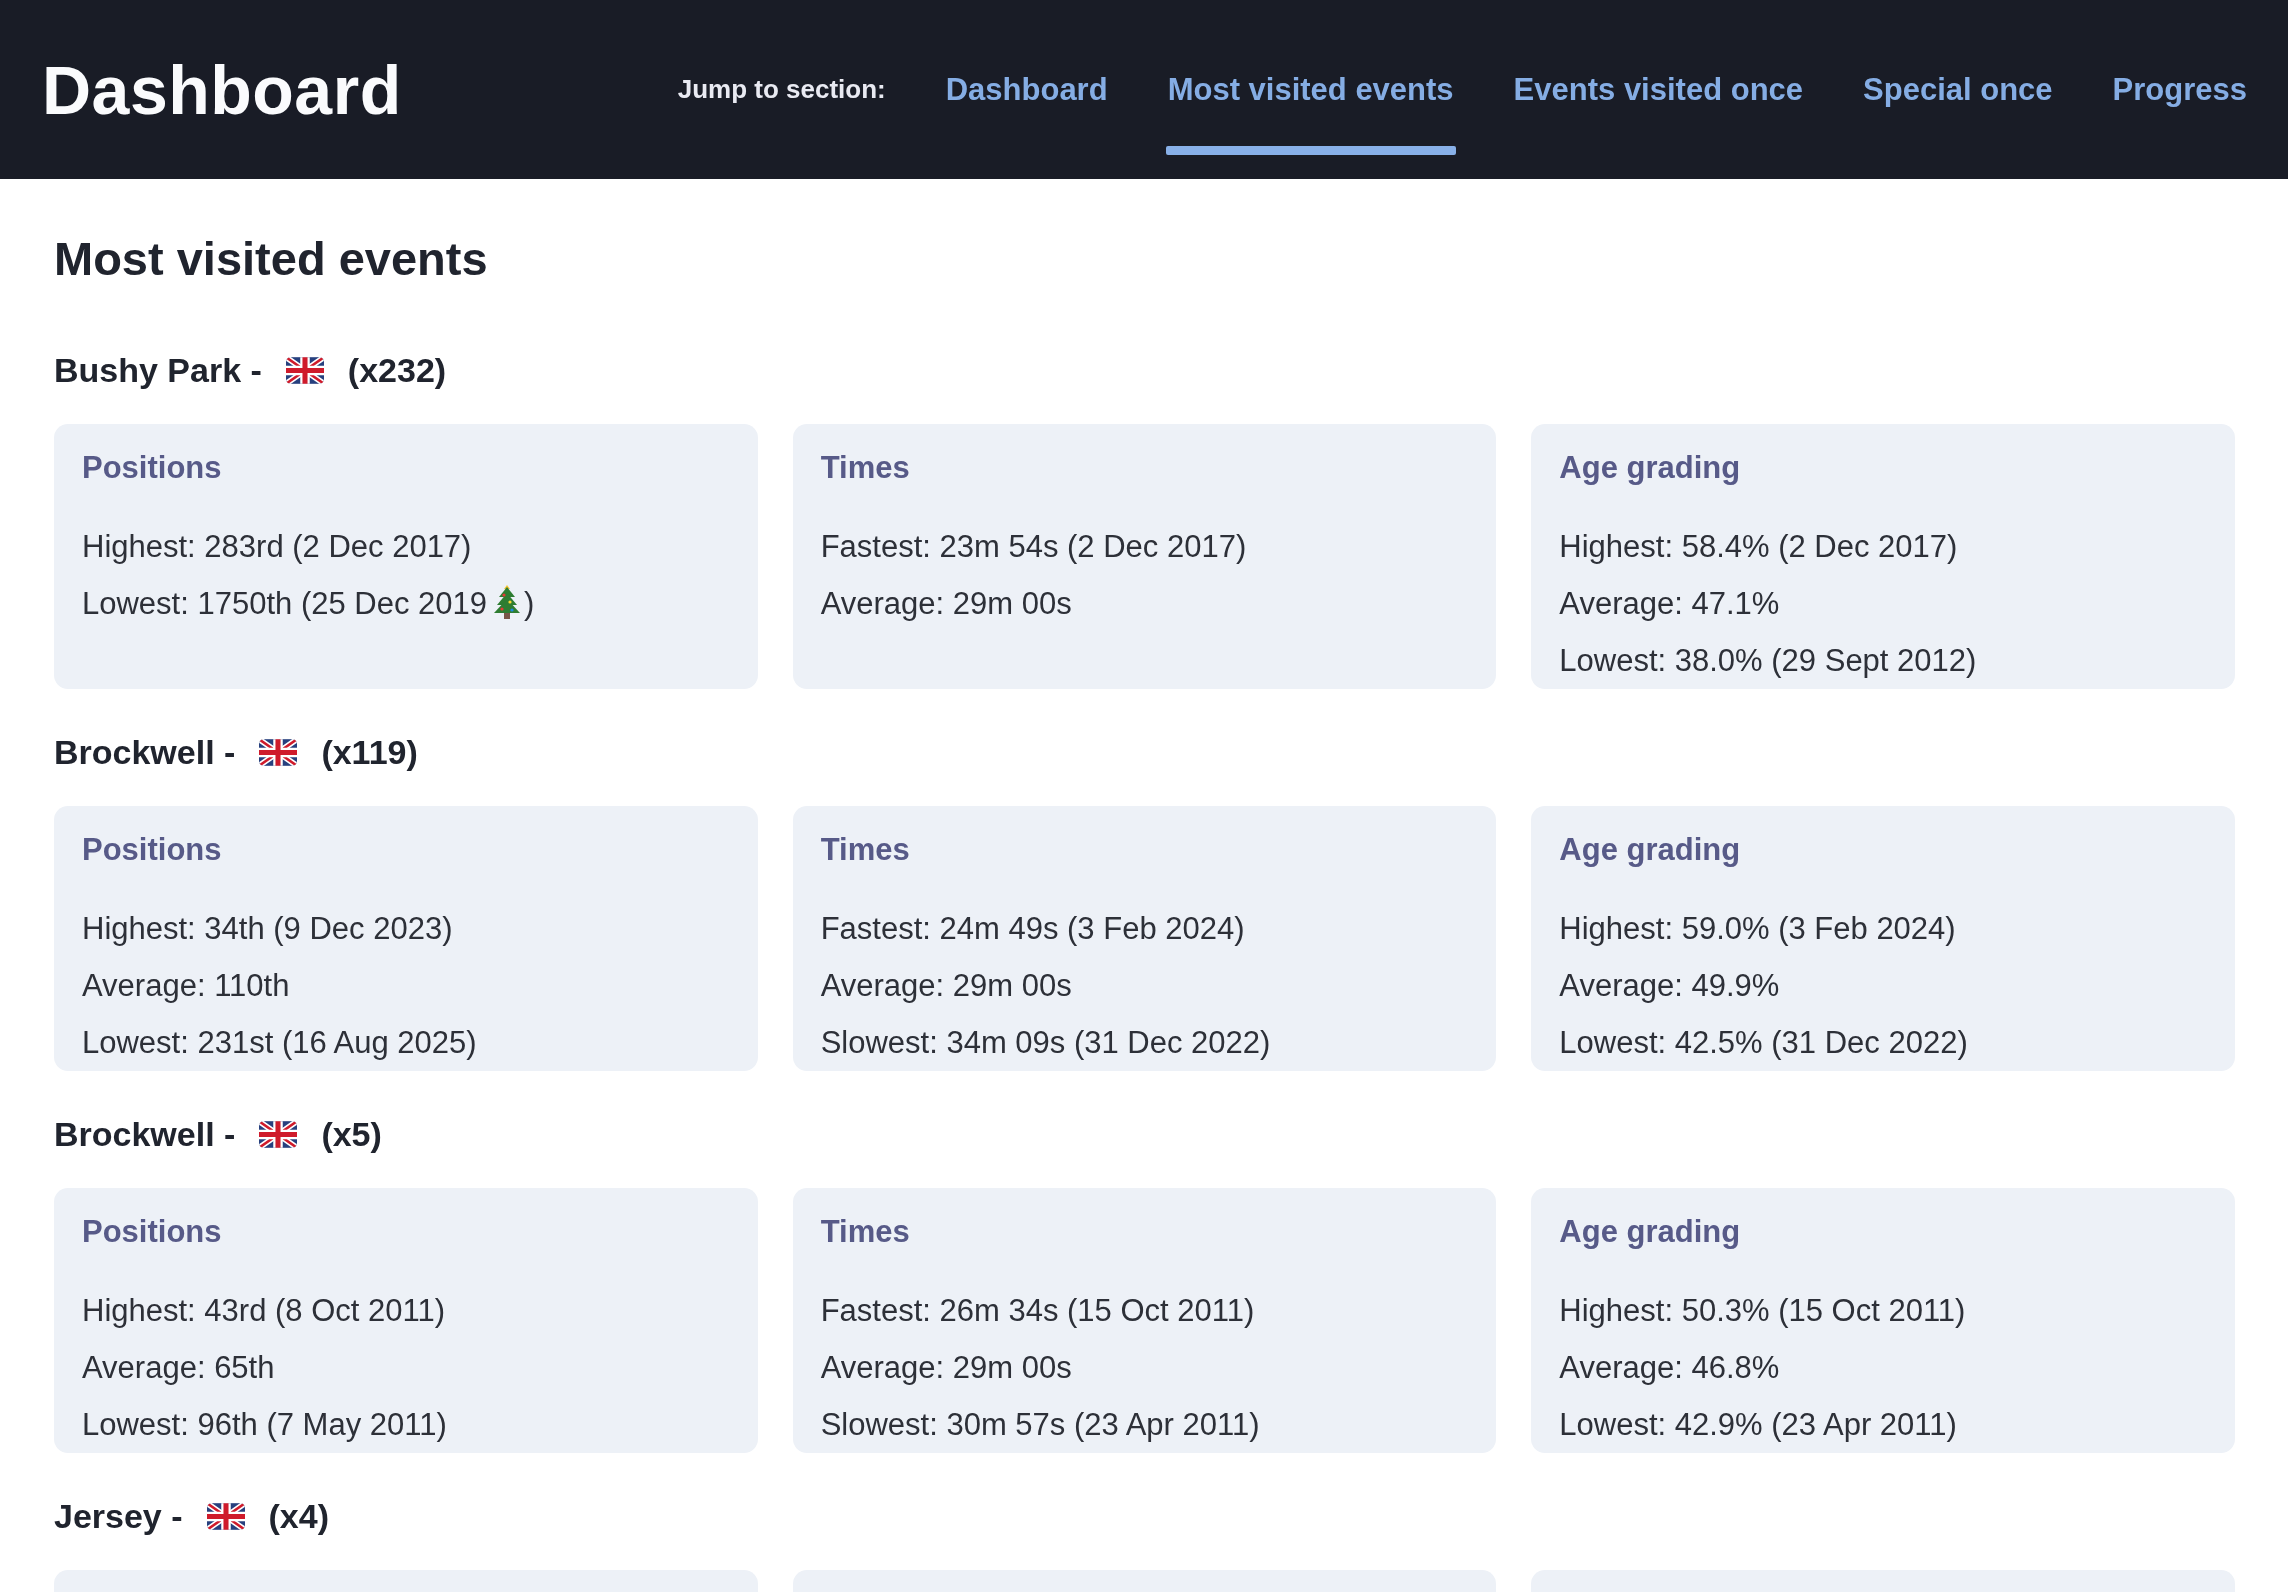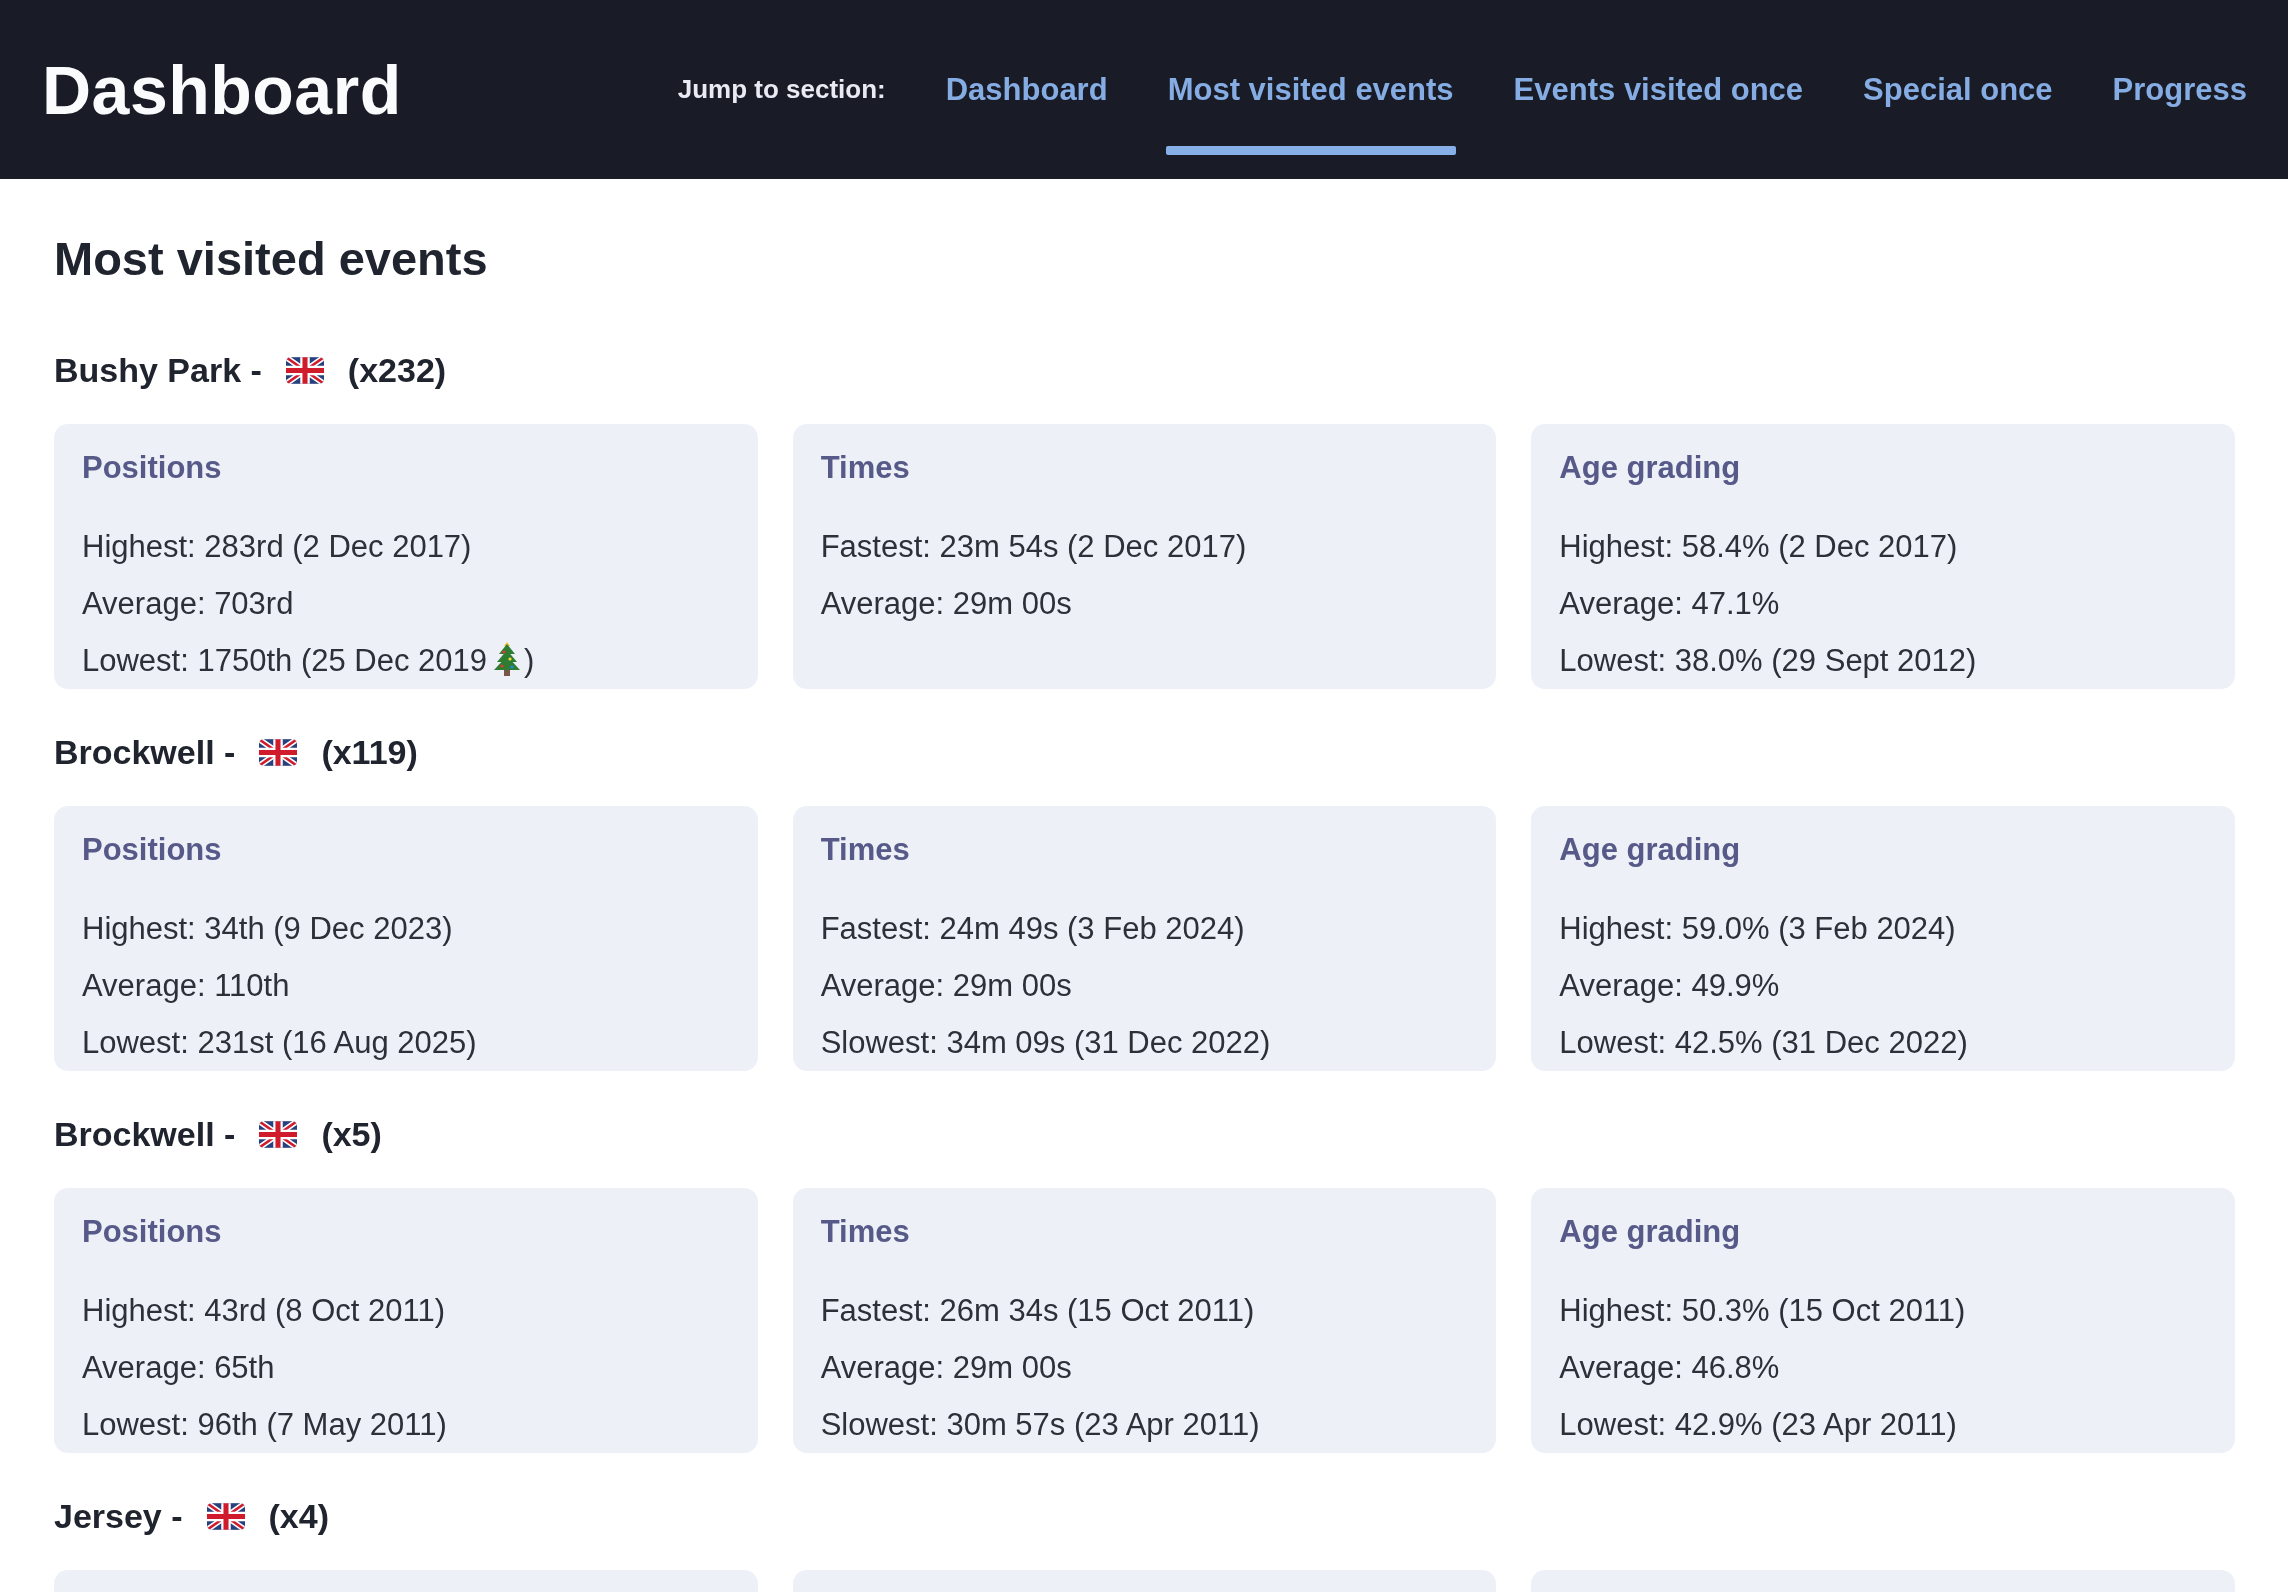--- a/index.html
+++ b/index.html
@@ -147,21 +147,20 @@
       <span>Bushy Park -</span>
       <svg class="flag" viewBox="0 0 60 42">
           <use href="#ukflag"></use>
         </svg>
       <span>(x232)</span>
     </h3>
     <div class="cards">
       <div class="card">
         <div class="card-title">Positions</div>
         <p>Highest: 283rd (2 Dec 2017)</p>
-        <p>Average: 703rd</p>
         <p><span>Lowest: 1750th (25 Dec 2019</span><svg class="tree-icon" viewBox="0 0 28 34">
               <polygon points="14,0 17,4 11,4" fill="#f4c430"></polygon>
               <polygon points="14,2 22,12 6,12" fill="#2e7d32"></polygon>
               <polygon points="14,8 24,20 4,20" fill="#2e7d32"></polygon>
               <polygon points="14,14 27,28 1,28" fill="#2e7d32"></polygon>
               <rect x="11" y="28" width="6" height="6" fill="#795548"></rect>
               <circle cx="11" cy="10" r="1.6" fill="#e53935"></circle>
               <circle cx="17" cy="17" r="1.6" fill="#fdd835"></circle>
               <circle cx="9" cy="24" r="1.6" fill="#e53935"></circle>
               <circle cx="19" cy="25" r="1.6" fill="#1e88e5"></circle>

